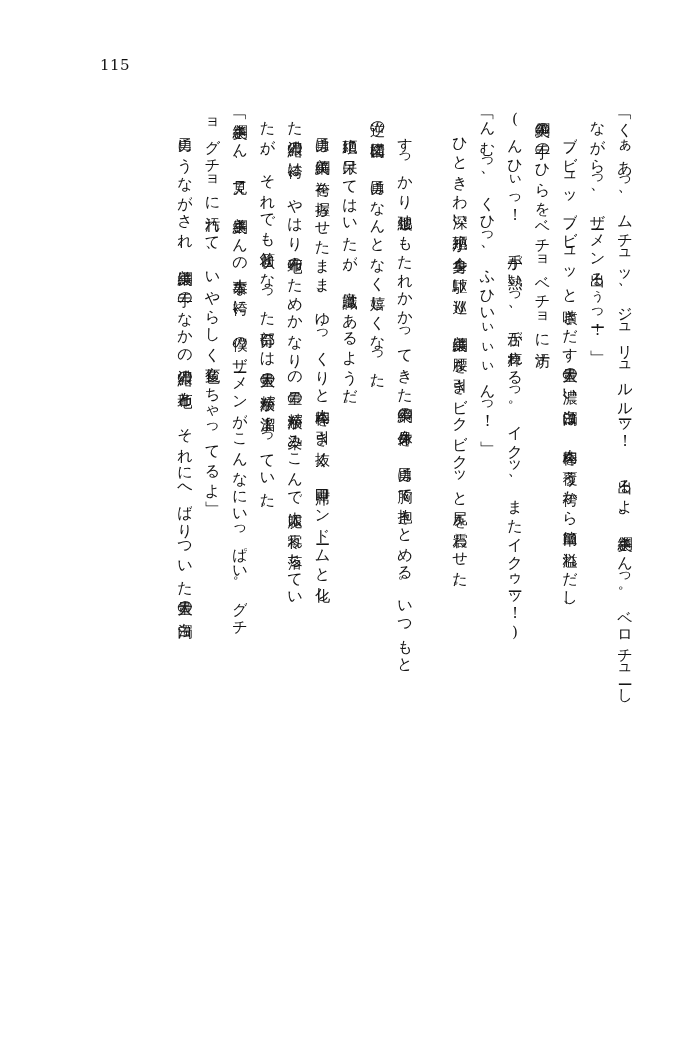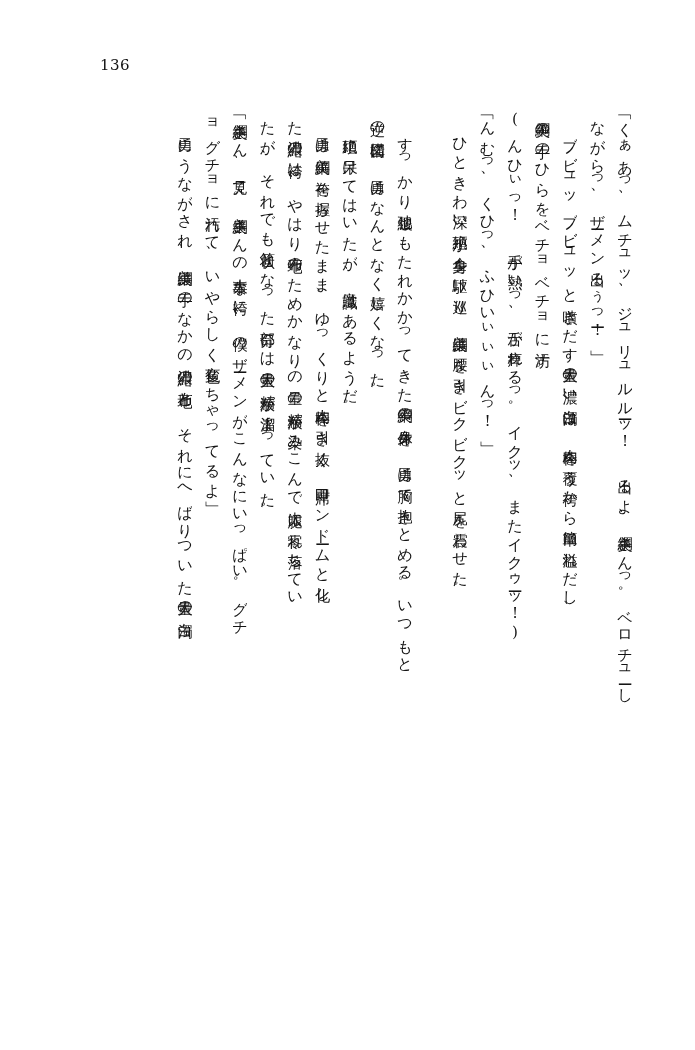--- a/index.html
+++ b/index.html
@@ -54,21 +54,21 @@
     font-family: "DejaVu Serif", "Liberation Serif", serif;
     white-space: pre;
     overflow: hidden;
   }
 </style>
 </head>
 <body>
 
 <div class="page">
 
-  <div class="page-number">136</div>
+  <div class="page-number">115</div>
 
   <div class="text-body">
       <div class="tcol">「くぁあっ、ムチュッ、ジュリュルルーッ!　出るよ、美綱さんっ。ベロチューし</div>
       <div class="tcol">ながらっ、ザーメン出るぅっー!」</div>
       <div class="tcol">　ブビュッブビュッと噴きだす大量の濃い白濁は、肉棒を覆う袴から簡単に溢れだし、</div>
       <div class="tcol">美綱の手のひらをベチョベチョに汚す。</div>
       <div class="tcol">(んひぃっ!　手が熱いっ、舌が痺れるっ。イクッ、またイクゥーッ!)</div>
       <div class="tcol">「んむっ、くひっ、ふひいぃぃぃんっ!」</div>
       <div class="tcol">　ひときわ深い絶頂が全身を駆け巡り、美綱は腰を引きビクビクッと尻を震わせた。</div>
       <div class="tcol"></div>

